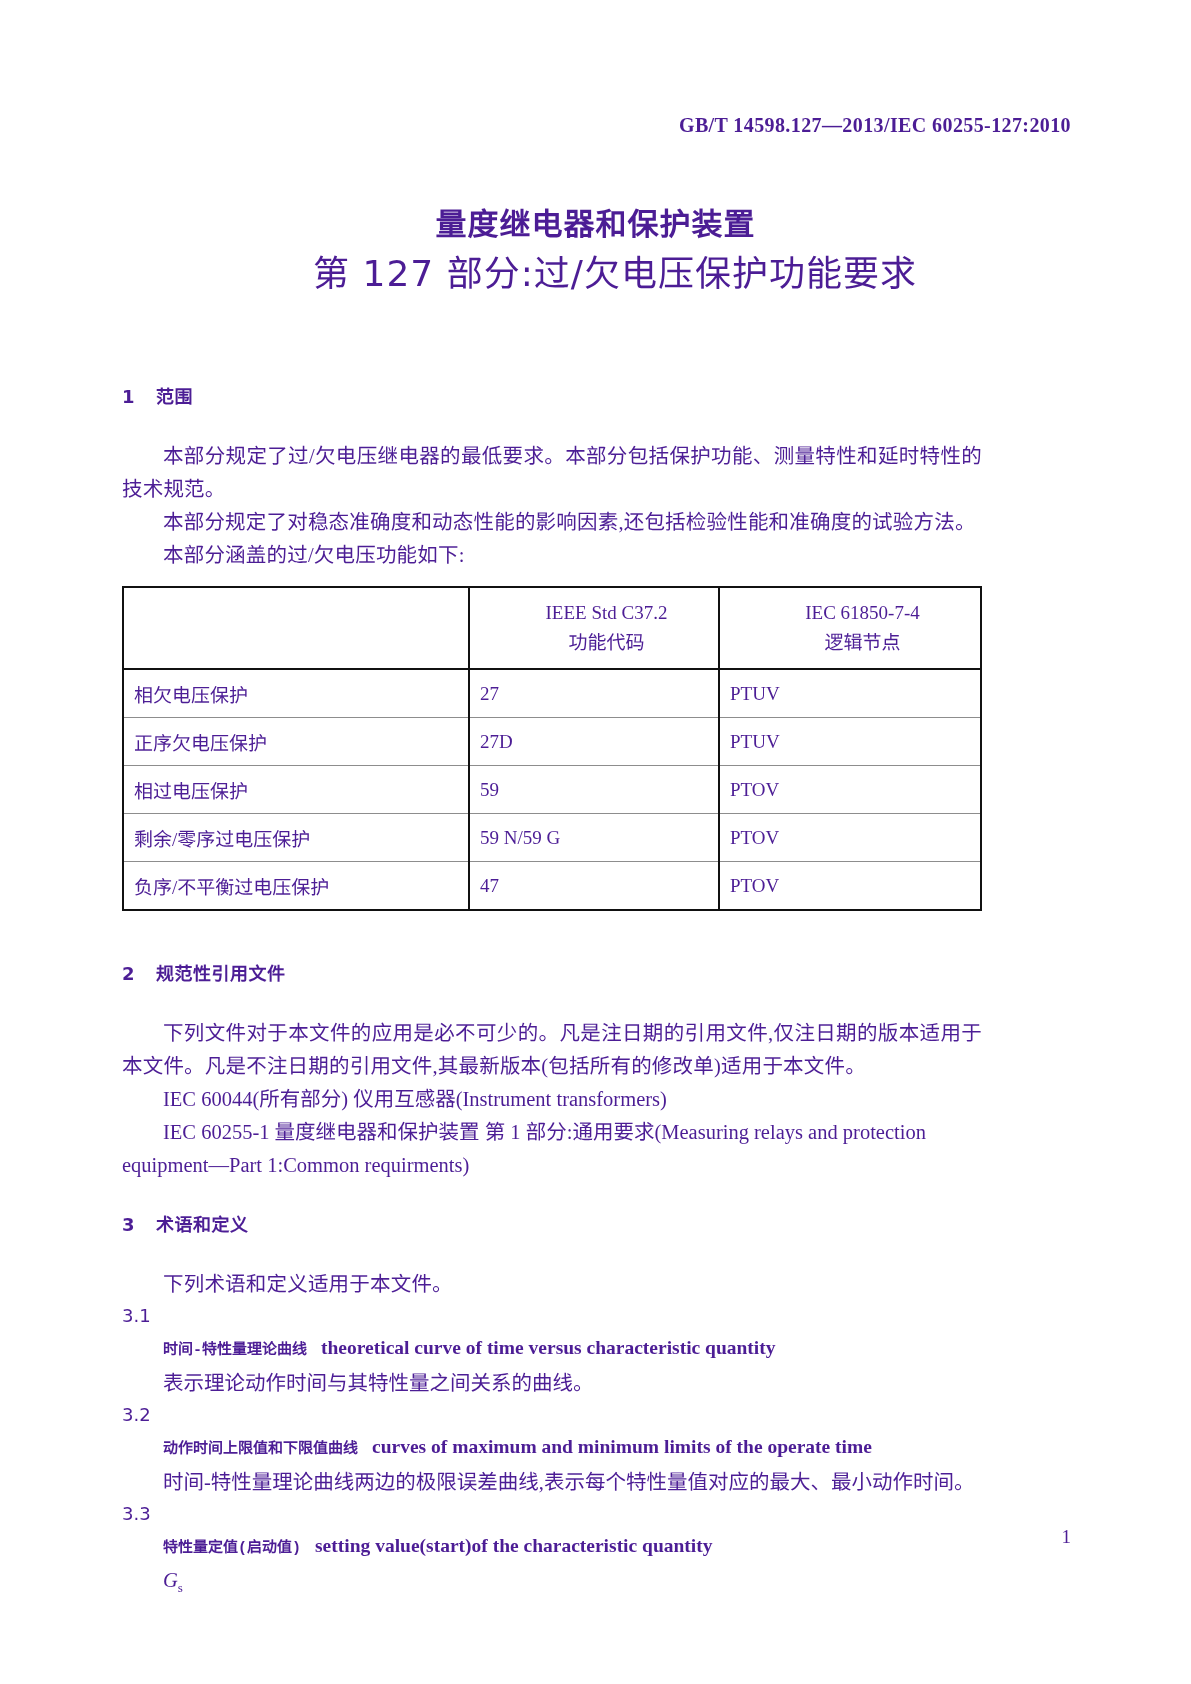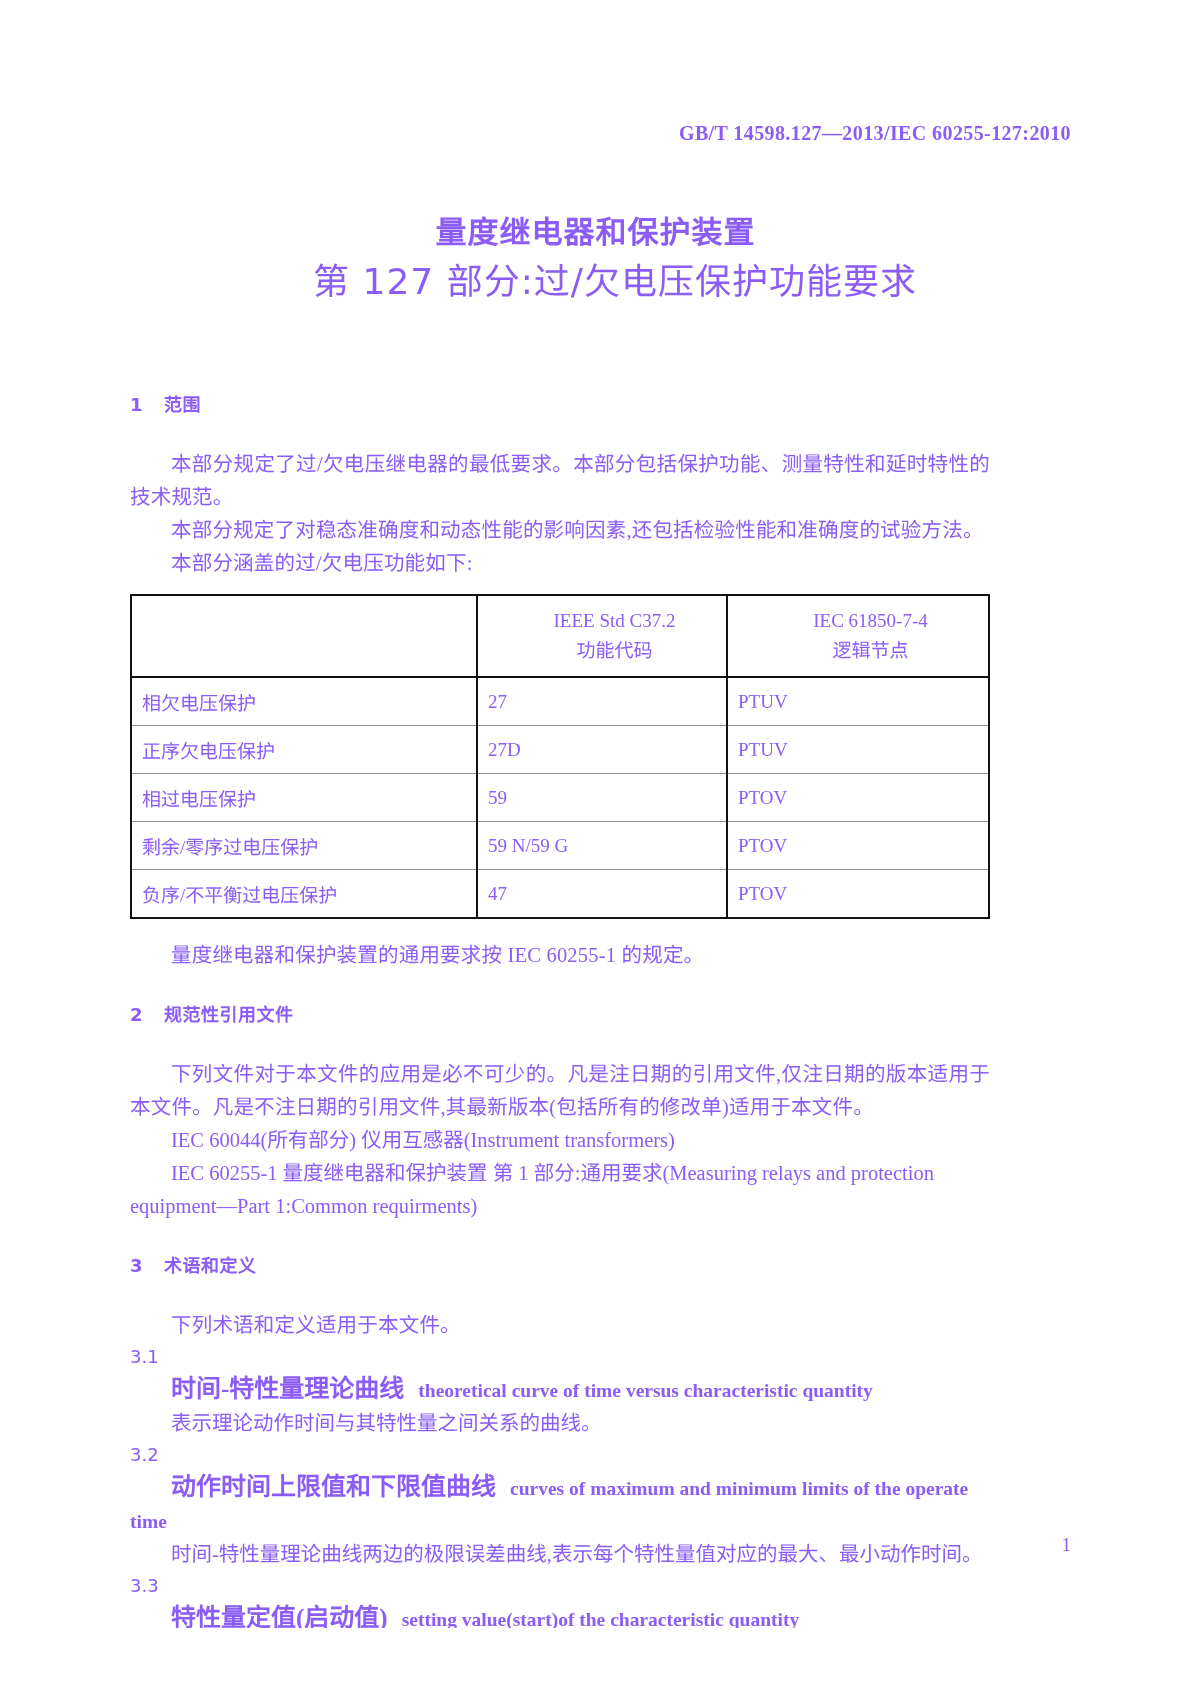--- a/index.html
+++ b/index.html
@@ -5,24 +5,24 @@
 <style>
   html, body {
     margin: 0;
     padding: 0;
     background: #ffffff;
   }
   .page {
     position: relative;
     width: 1191px;
     height: 1616px;
-    margin: 12px auto;
+    margin: 4px auto;
     background: #ffffff;
     font-family: "Liberation Serif", "DejaVu Serif", serif;
-    color: #8b5cf6;
+    color: #4c1d95;
     overflow: hidden;
   }
 
   
   .running-header {
     position: absolute;
     top: 110px;
     right: 120px;
     font-family: "Liberation Serif", "DejaVu Serif", serif;
     font-weight: bold;
@@ -53,21 +53,21 @@
     letter-spacing: 1px;
     line-height: 48px;
     margin-top: 4px;
     padding-left: 39px;
   }
 
   
   .content {
     position: absolute;
     top: 380px;
-    left: 130px;
+    left: 122px;
     width: 860px;
   }
 
   h2.clause {
     font-family: "DejaVu Sans", "Liberation Sans", sans-serif;
     font-weight: bold;
     font-size: 18px;
     margin: 0;
     padding: 0;
     line-height: 26px;
@@ -132,23 +132,23 @@
     line-height: 30px;
     margin: 0;
   }
   .def-term {
     font-size: 20.5px;
     line-height: 33px;
     margin: 0;
     text-indent: 2em;
   }
   .def-term .zh {
-    font-family: Liberation Serif, serif;
-    font-weight: bold;
-    font-size: 25px;
+    font-family: Liberation Mono, monospace;
+    font-weight: bold;
+    font-size: 15px;
   }
   .def-term .en {
     font-family: "Liberation Serif", "DejaVu Serif", serif;
     font-weight: bold;
     font-size: 19.5px;
     margin-left: 14px;
   }
   .def-sym {
     font-size: 20.5px;
     line-height: 31px;
@@ -251,21 +251,20 @@
         <tr>
           <td class="name">负序/不平衡过电压保护</td>
           <td class="ctr sep-left">47</td>
           <td class="ctr sep-left">PTOV</td>
         </tr>
       </tbody>
     </table>
 
     <div class="gap-md"></div>
 
-    <p class="body">量度继电器和保护装置的通用要求按 IEC 60255-1 的规定。</p>
 
     <div class="gap-lg"></div>
 
     <h2 class="clause">
       <span class="num">2</span><span>规范性引用文件</span>
     </h2>
 
     <div class="gap-lg"></div>
 
     <p class="body">下列文件对于本文件的应用是必不可少的。凡是注日期的引用文件,仅注日期的版本适用于本文件。凡是不注日期的引用文件,其最新版本(包括所有的修改单)适用于本文件。</p>

